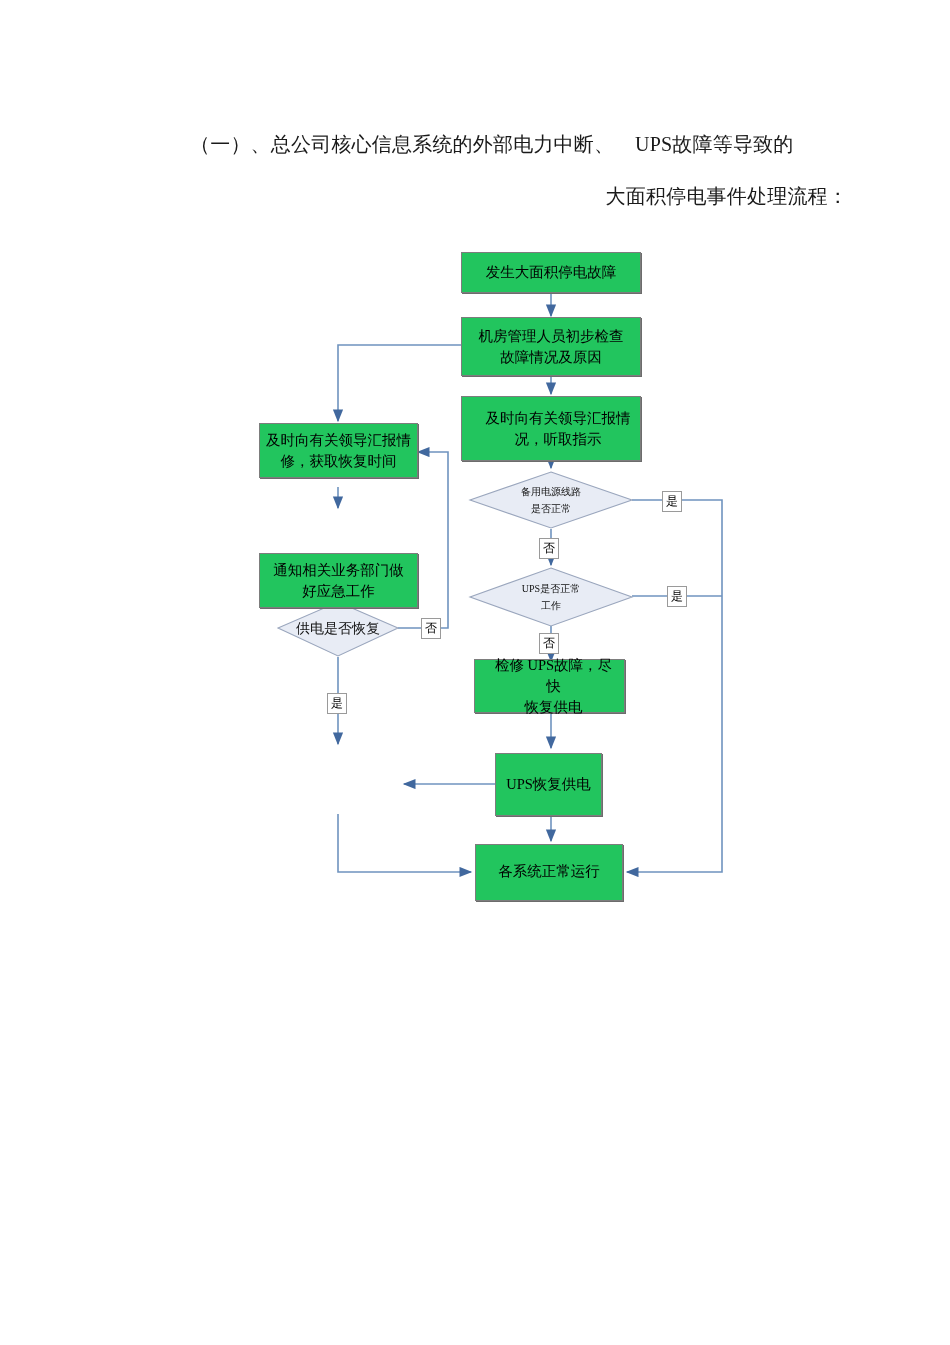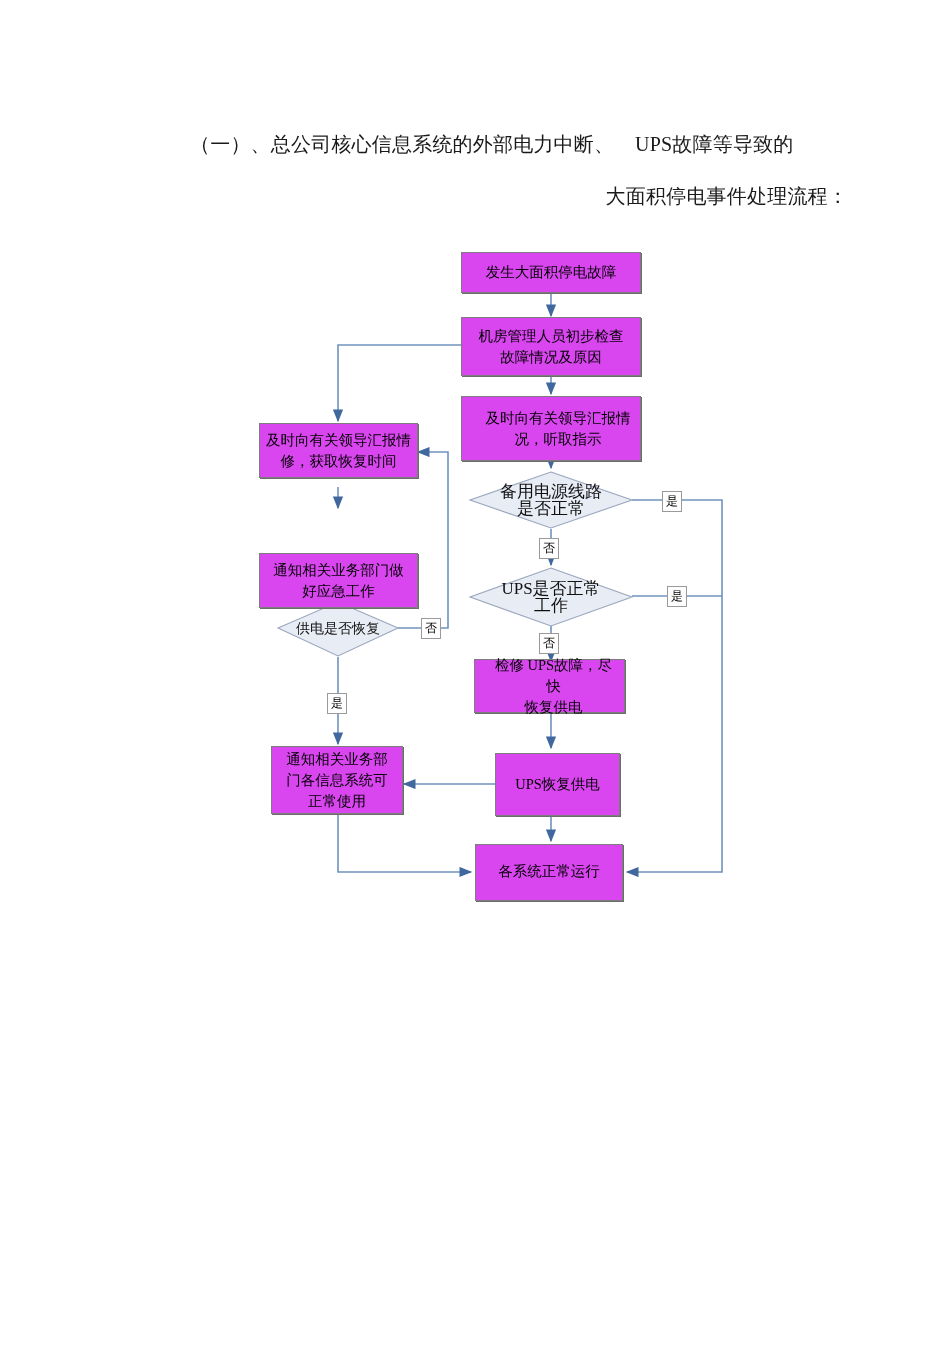--- a/index.html
+++ b/index.html
@@ -57,40 +57,40 @@
   
   .node {
     position: absolute;
     box-sizing: border-box;
     display: flex;
     align-items: center;
     justify-content: center;
     text-align: center;
   }
   .box {
-    background: #d946ef;
+    background: #22c55e;
     border: 1px solid #7d7d7d;
     box-shadow: 1px 1px 0 0 #6c6c6c;
   }
   .box .node-label {
     font-size: 14.5px;
     line-height: 21px;
     color: #000;
     padding: 0 5px;
     white-space: pre-line;
   }
 
   
   .diamond-label {
     position: absolute;
     display: flex;
     align-items: center;
     justify-content: center;
     text-align: center;
-    font-size: 17px;
+    font-size: 10px;
     line-height: 17px;
     color: #111;
     white-space: pre-line;
     pointer-events: none;
   }
 
   
   .edge-label {
     position: absolute;
     background: #ffffff;
@@ -175,43 +175,38 @@
   <div class="node box" style="left:461px; top:396px; width:180px; height:65px;padding-left:14px;">
     <span class="node-label">及时向有关领导汇报情
 况，听取指示</span>
   </div>
 
   <div class="node box" style="left:474px; top:659px; width:151px; height:54px;padding-left:8px;">
     <span class="node-label">检修 UPS故障，尽快
 恢复供电</span>
   </div>
 
-  <div class="node box" style="left:495px; top:753px; width:125px; height:63px;">
+  <div class="node box" style="left:495px; top:753px; width:107px; height:63px;">
     <span class="node-label">UPS恢复供电</span>
   </div>
 
   <div class="node box" style="left:475px; top:844px; width:148px; height:57px;font-family:Liberation Mono, monospace;">
     <span class="node-label">各系统正常运行</span>
   </div>
 
   <div class="node box" style="left:259px; top:423px; width:159px; height:55px;">
     <span class="node-label">及时向有关领导汇报情
 修，获取恢复时间</span>
   </div>
 
   <div class="node box" style="left:259px; top:509px; width:159px; height:55px;margin-top:44px;">
     <span class="node-label">通知相关业务部门做
 好应急工作</span>
   </div>
 
-  <div class="node box" style="left:271px; top:746px; width:132px; height:68px;">
-    <span class="node-label">通知相关业务部
-门各信息系统可
-正常使用</span>
-  </div>
 
   <div class="diamond-label" style="left:486px; top:477px; width:130px; height:46px;">
     <span>备用电源线路
 是否正常</span>
   </div>
 
   <div class="diamond-label" style="left:486px; top:574px; width:130px; height:46px;">
     <span>UPS是否正常
 工作</span>
   </div>

